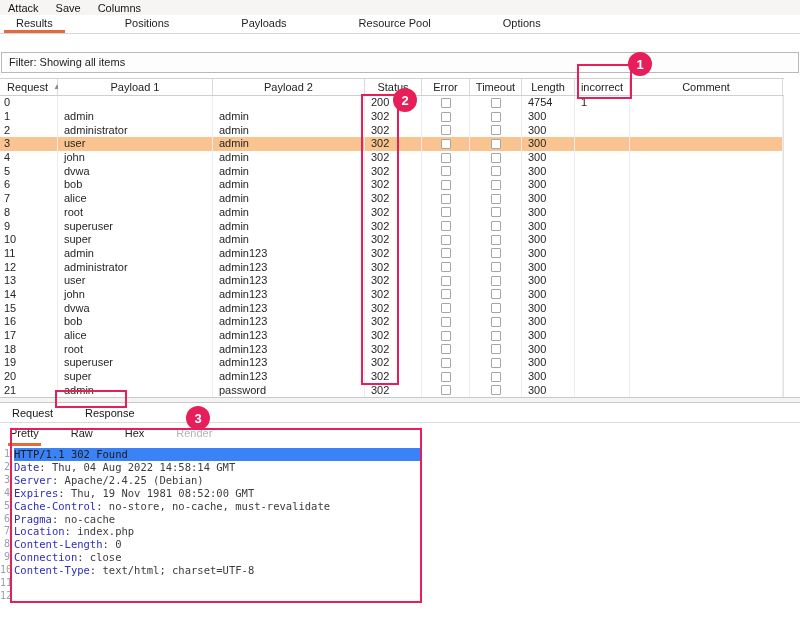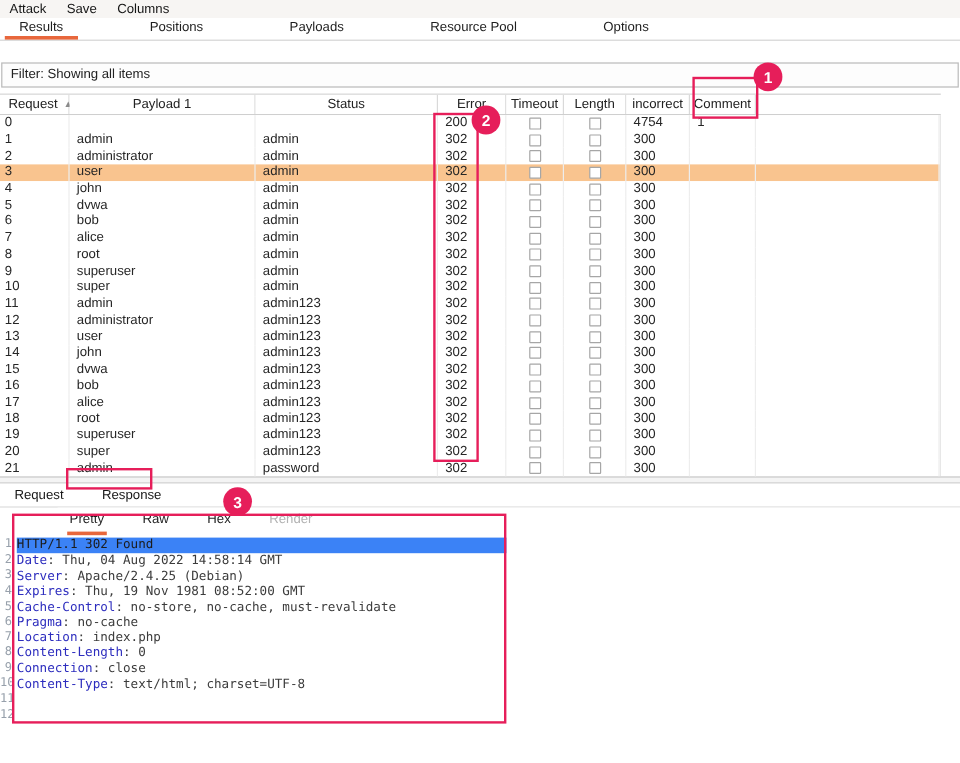--- a/index.html
+++ b/index.html
@@ -36,21 +36,21 @@
   .checkbox { width:10px; height:10px; border:1px solid #a6a6a6; background:#fff; border-radius:1px; display:inline-block; }
 
   
   .splitter { height:6px; background:#f4f4f4; border-top:1px solid #c9c9c9; border-bottom:1px solid #c9c9c9; }
 
   
   .msgtabbar { height:20px; display:flex; align-items:center; gap:0; padding-left:10px; border-bottom:1px solid #dcdcdc; background:#fff; }
   .msgtab { padding:0 2px; margin-right:28px; color:#161616; }
 
   
-  .subtabbar { height:23px; display:flex; align-items:stretch; padding-left:8px; background:#fff;margin-left:48px; }
+  .subtabbar { height:23px; display:flex; align-items:stretch; padding-left:8px; background:#fff; }
   .subtab { display:flex; align-items:center; padding:0 2px; margin-right:28px; border-bottom:3px solid transparent; color:#1e1e1e; }
   .subtab.selected { border-bottom-color:#e8673c; }
   .subtab.disabled { color:#b3b3b3; }
 
   
   .respview { position:relative; padding-top:2px; font-family:"DejaVu Sans Mono", monospace; font-size:10.5px; }
   .resp-line { display:flex; height:12.9px; line-height:12.9px; }
   .resp-line .ln { width:10px; text-align:right; color:#97a0ab; flex:0 0 10px; font-size:10px; }
   .resp-line .code { margin-left:4px; width:408px; white-space:pre; color:#3c3c3c; }
   .resp-line.status-line .code { background:#3b82f6; color:#1c1c1c; }
@@ -89,20 +89,21 @@
 
   <div class="filterbar">Filter: Showing all items</div>
 
   <div class="table-wrap">
     <div class="thead">
       <div class="th first">
         <span>Request</span>
         <span class="sort-arrow">▲</span>
       </div>
       <div class="th">Payload 1</div>
+      <div class="th">Payload 2</div>
       <div class="th">Status</div>
       <div class="th">Error</div>
       <div class="th">Timeout</div>
       <div class="th">Length</div>
       <div class="th">incorrect</div>
       <div class="th">Comment</div>
     </div>
     <div class="tbody">
         <div class="trow">
           <div class="td c-request">0</div>

